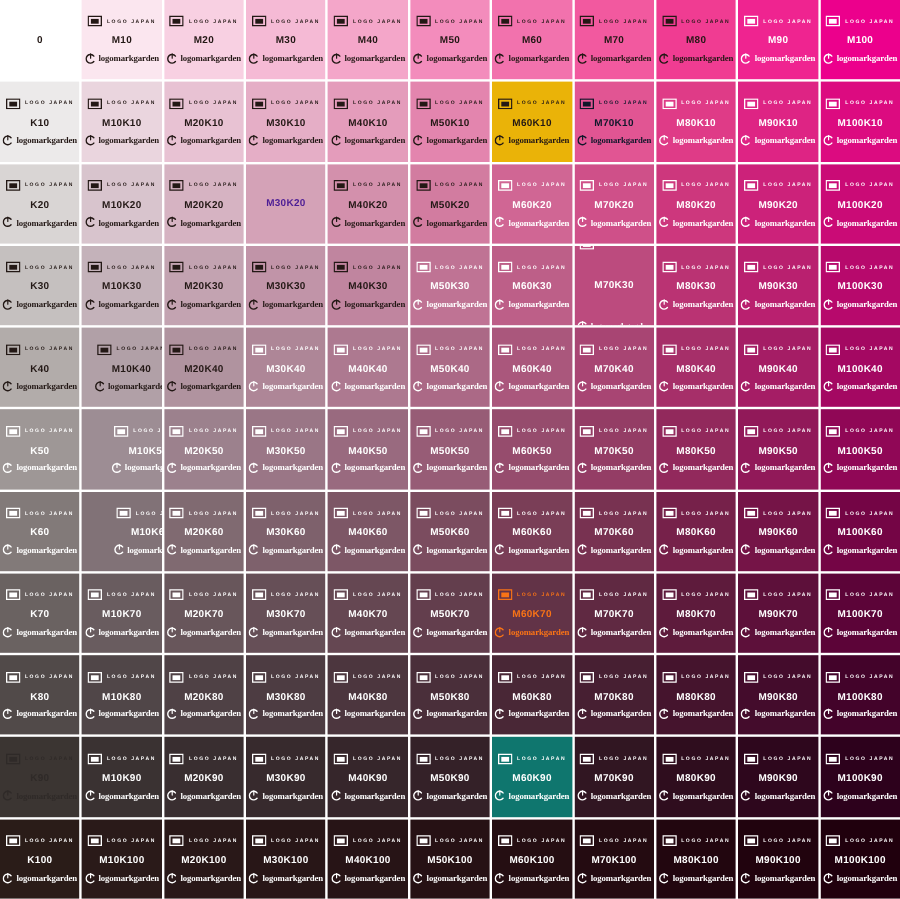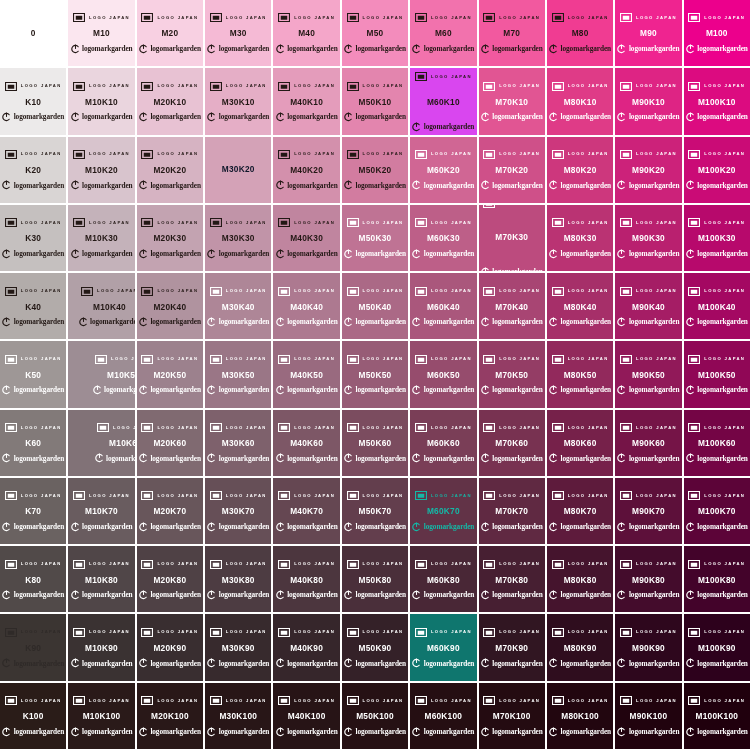--- a/index.html
+++ b/index.html
@@ -427,42 +427,42 @@
       <div class="brand-bot">
         <span class="mark-ci">
           <svg viewBox="0 0 20 22" xmlns="http://www.w3.org/2000/svg">
             <path d="M16 6 A8 8 0 1 0 16 16" fill="none" stroke="currentColor" stroke-width="2.6" stroke-linecap="round"></path>
             <path d="M10 2 L10 10" fill="none" stroke="currentColor" stroke-width="2.2" stroke-linecap="round"></path>
           </svg>
         </span>
         <span class="brand-bot-text">logomarkgarden</span>
       </div>
     </div>
-    <div class="cell" style="background: #d946ef; color: rgb(35, 24, 21); justify-content: space-between;">
+    <div class="cell" style="background: #eab308; color: rgb(35, 24, 21);">
       <div class="brand-top">
         <span class="mark-sq">
           <svg viewBox="0 0 24 18" xmlns="http://www.w3.org/2000/svg">
             <path d="M1 1 H23 V17 H1 Z M1 1 L1 17" fill="none" stroke="currentColor" stroke-width="2.4"></path>
             <rect x="5.5" y="5.5" width="13" height="8" fill="currentColor"></rect>
           </svg>
         </span>
         <span class="brand-top-text">LOGO JAPAN</span>
       </div>
       <div class="swatch-name">M60K10</div>
       <div class="brand-bot">
         <span class="mark-ci">
           <svg viewBox="0 0 20 22" xmlns="http://www.w3.org/2000/svg">
             <path d="M16 6 A8 8 0 1 0 16 16" fill="none" stroke="currentColor" stroke-width="2.6" stroke-linecap="round"></path>
             <path d="M10 2 L10 10" fill="none" stroke="currentColor" stroke-width="2.2" stroke-linecap="round"></path>
           </svg>
         </span>
         <span class="brand-bot-text">logomarkgarden</span>
       </div>
     </div>
-    <div class="cell" style="background: rgb(225, 85, 147); color: #ffffff;">
+    <div class="cell" style="background: rgb(225, 85, 147); color: #0f172a;">
       <div class="brand-top">
         <span class="mark-sq">
           <svg viewBox="0 0 24 18" xmlns="http://www.w3.org/2000/svg">
             <path d="M1 1 H23 V17 H1 Z M1 1 L1 17" fill="none" stroke="currentColor" stroke-width="2.4"></path>
             <rect x="5.5" y="5.5" width="13" height="8" fill="currentColor"></rect>
           </svg>
         </span>
         <span class="brand-top-text">LOGO JAPAN</span>
       </div>
       <div class="swatch-name">M70K10</div>
@@ -595,21 +595,21 @@
       <div class="brand-bot">
         <span class="mark-ci">
           <svg viewBox="0 0 20 22" xmlns="http://www.w3.org/2000/svg">
             <path d="M16 6 A8 8 0 1 0 16 16" fill="none" stroke="currentColor" stroke-width="2.6" stroke-linecap="round"></path>
             <path d="M10 2 L10 10" fill="none" stroke="currentColor" stroke-width="2.2" stroke-linecap="round"></path>
           </svg>
         </span>
         <span class="brand-bot-text">logomarkgarden</span>
       </div>
     </div>
-    <div class="cell" style="background: rgb(212, 162, 183); color: #0f172a; gap: 48px;">
+    <div class="cell" style="background: rgb(212, 162, 183); color: #4c1d95; gap: 48px;">
       <div class="brand-top">
         <span class="mark-sq">
           <svg viewBox="0 0 24 18" xmlns="http://www.w3.org/2000/svg">
             <path d="M1 1 H23 V17 H1 Z M1 1 L1 17" fill="none" stroke="currentColor" stroke-width="2.4"></path>
             <rect x="5.5" y="5.5" width="13" height="8" fill="currentColor"></rect>
           </svg>
         </span>
         <span class="brand-top-text">LOGO JAPAN</span>
       </div>
       <div class="swatch-name">M30K20</div>
@@ -1813,21 +1813,21 @@
       <div class="brand-bot">
         <span class="mark-ci">
           <svg viewBox="0 0 20 22" xmlns="http://www.w3.org/2000/svg">
             <path d="M16 6 A8 8 0 1 0 16 16" fill="none" stroke="currentColor" stroke-width="2.6" stroke-linecap="round"></path>
             <path d="M10 2 L10 10" fill="none" stroke="currentColor" stroke-width="2.2" stroke-linecap="round"></path>
           </svg>
         </span>
         <span class="brand-bot-text">logomarkgarden</span>
       </div>
     </div>
-    <div class="cell" style="background: rgb(98, 51, 71); color: #14b8a6;">
+    <div class="cell" style="background: rgb(98, 51, 71); color: #f97316;">
       <div class="brand-top">
         <span class="mark-sq">
           <svg viewBox="0 0 24 18" xmlns="http://www.w3.org/2000/svg">
             <path d="M1 1 H23 V17 H1 Z M1 1 L1 17" fill="none" stroke="currentColor" stroke-width="2.4"></path>
             <rect x="5.5" y="5.5" width="13" height="8" fill="currentColor"></rect>
           </svg>
         </span>
         <span class="brand-top-text">LOGO JAPAN</span>
       </div>
       <div class="swatch-name">M60K70</div>

